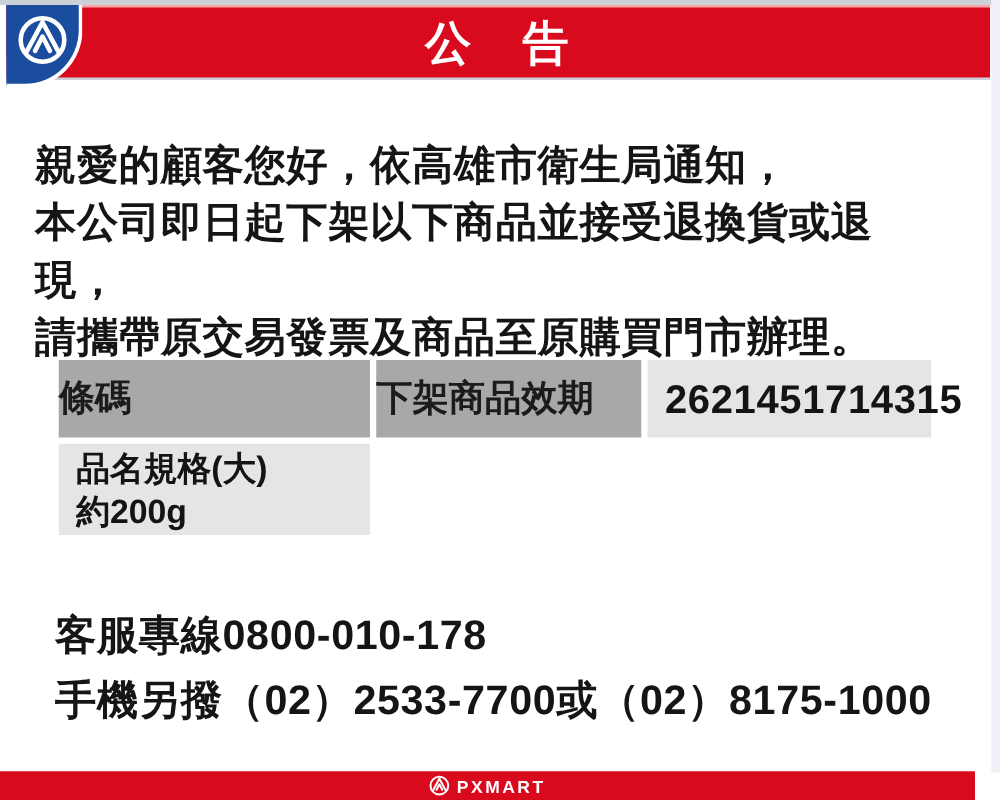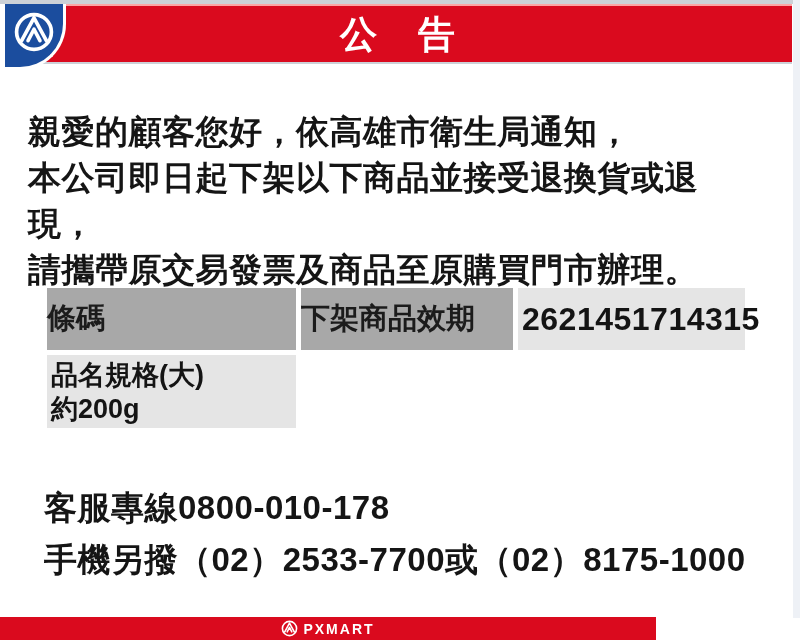--- a/index.html
+++ b/index.html
@@ -25,32 +25,32 @@
   
   .notice{position:absolute; left:28px; top:109px; width:730px; color:#151515;
           font-size:33px; font-weight:700; line-height:46px; letter-spacing:0.5px;}
 
   
   .recall-table{position:absolute; left:47px; top:288px;
                 display:grid; grid-template-columns:249px 212px 227px; grid-template-rows:62px 73px;
                 gap:5px; background:#ffffff;}
   .th{background:#a8a8a8; display:flex; align-items:center; 
       font-size:29px; font-weight:700; color:#1b1b1b;}
-  .td{background:#e5e5e5; display:flex; align-items:center; padding-left:4px;
+  .td{background:#e5e5e5; display:flex; align-items:center; padding-left:14px;
       font-weight:700; color:#141414;}
   .td-barcode{font-size:32px; letter-spacing:0.5px;}
   .td-product{font-size:27px; line-height:34px; white-space:pre-line;}
   .td-expiry{font-size:31px;}
 
   
   .contact{position:absolute; left:44px; top:482px; color:#151515;
            font-size:33px; font-weight:700; line-height:52px; letter-spacing:0.5px;}
 
   
-  .footer{position:absolute; left:0; bottom:0; width:656px; height:23px; background:#da0a1e;
+  .footer{position:absolute; left:0; bottom:0; width:780px; height:23px; background:#da0a1e;
           display:flex; align-items:center; justify-content:center; gap:5px;}
   .footer-brand{color:#ffffff; font-size:14px; font-weight:700; letter-spacing:2px; line-height:1;}
 </style>
 </head>
 <body>
 
 <div class="page">
 
   <div class="top-edge"></div>
   <div class="right-edge"></div>

